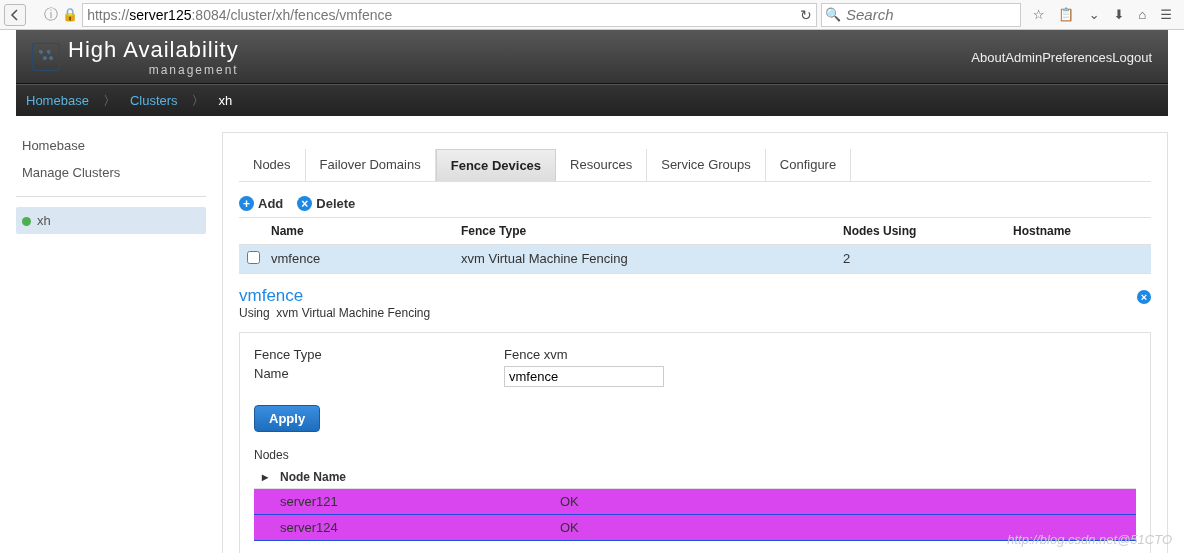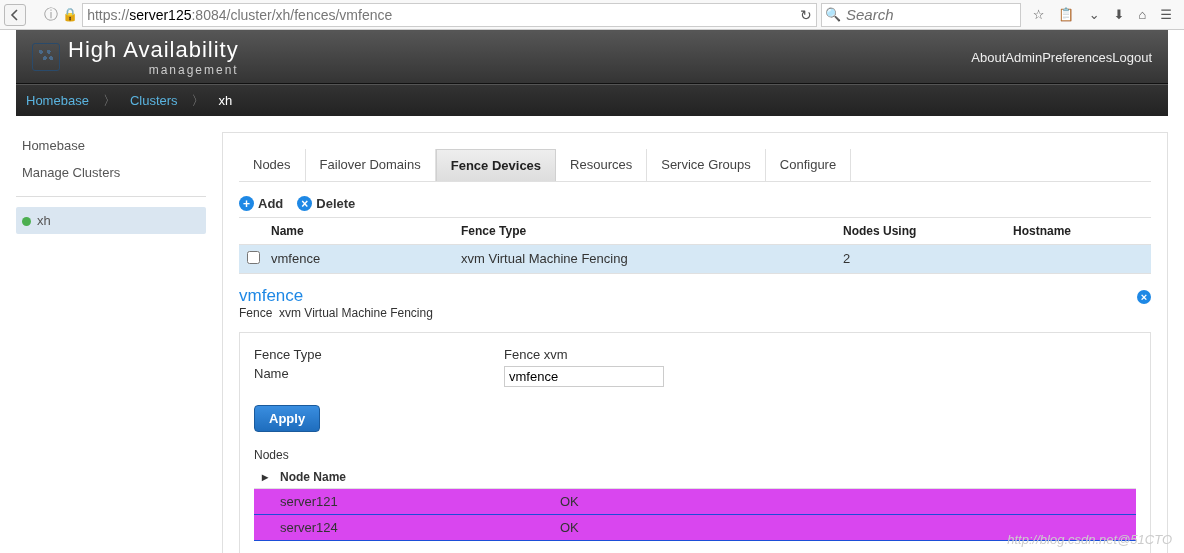--- a/index.html
+++ b/index.html
@@ -180,21 +180,21 @@
       <div class="col-check"><input type="checkbox" style=""></div>
       <div class="col-name">vmfence</div>
       <div class="col-type">xvm Virtual Machine Fencing</div>
       <div class="col-nodes">2</div>
       <div class="col-host"></div>
     </div>
 
     <div class="detail-header">
       <div class="detail-title">vmfence</div>
       <div class="detail-sub">
-        <span>Fence</span>&nbsp;&nbsp;<span>xvm Virtual Machine Fencing</span>
+        <span>Using</span>&nbsp;&nbsp;<span>xvm Virtual Machine Fencing</span>
       </div>
       <div class="close-x">×</div>
     </div>
 
     <div class="form-box">
       <div class="form-row">
         <div class="form-col-l">
           <div class="form-field">Fence Type</div>
           <div class="form-field">Name</div>
         </div>

